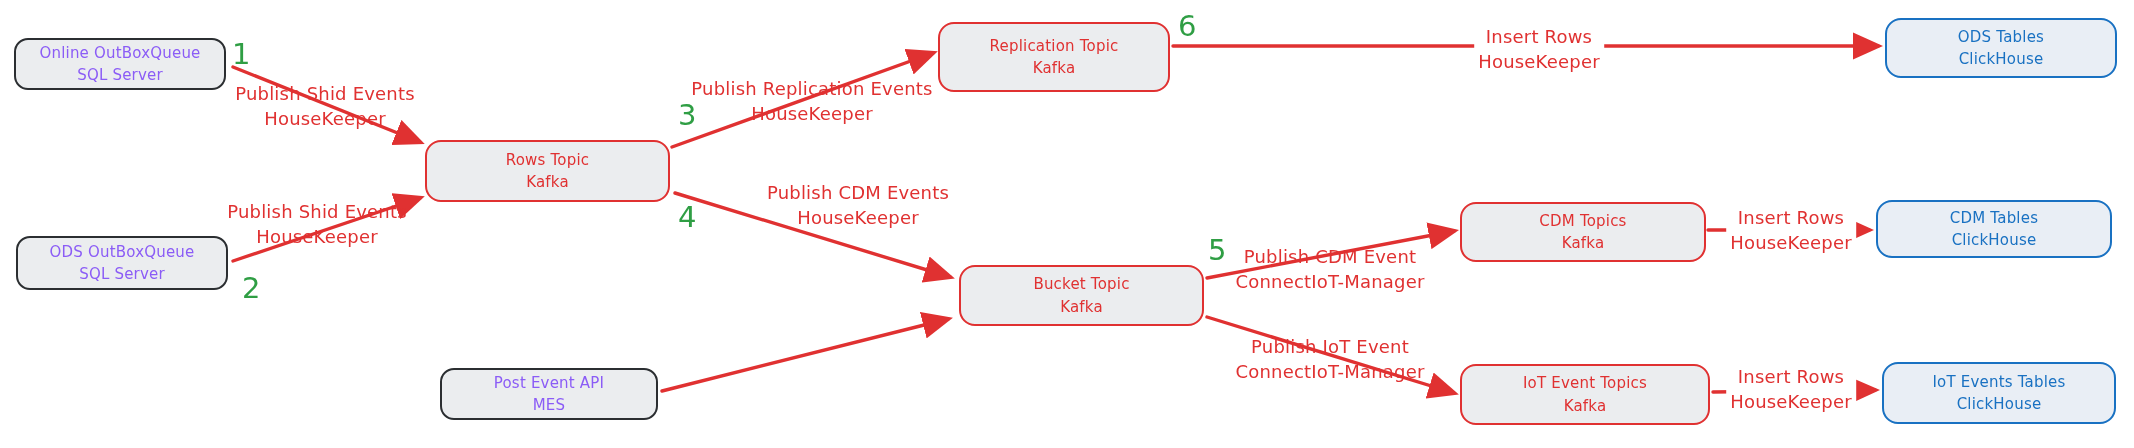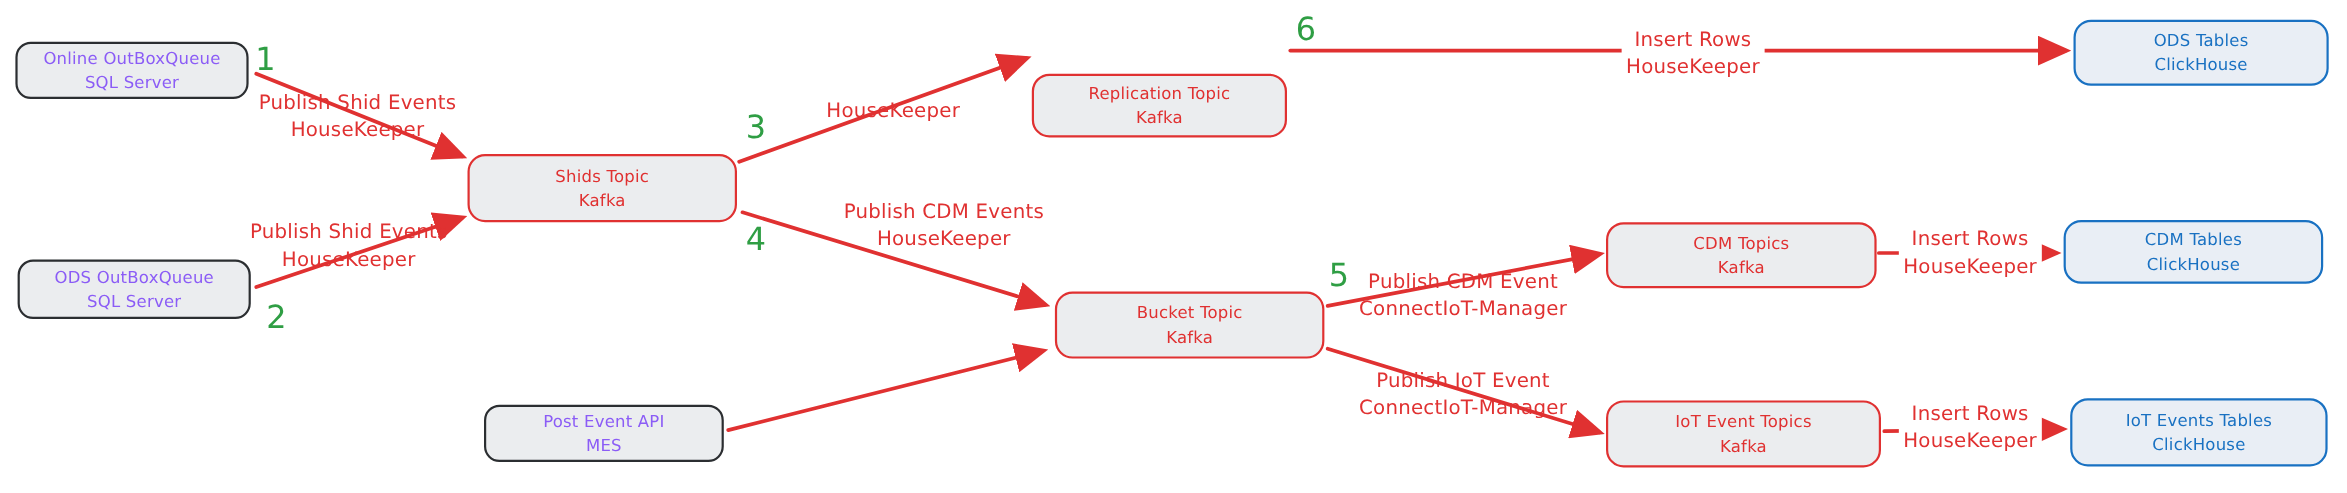--- a/index.html
+++ b/index.html
@@ -71,24 +71,24 @@
   <div class="node dark" style="left:16px;top:236px;width:212px;height:54px;border-radius:14px;">
     <span>ODS OutBoxQueue</span>
     <span>SQL Server</span>
   </div>
   <div class="node dark" style="left:440px;top:368px;width:218px;height:52px;border-radius:14px;">
     <span>Post Event API</span>
     <span>MES</span>
   </div>
 
   <div class="node red" style="left:425px;top:140px;width:245px;height:62px;">
-    <span>Shids Topic</span>
+    <span>Rows Topic</span>
     <span>Kafka</span>
   </div>
-  <div class="node red" style="left:938px;top:22px;width:232px;height:58px;margin-top:45px;">
+  <div class="node red" style="left:938px;top:22px;width:232px;height:70px;">
     <span>Replication Topic</span>
     <span>Kafka</span>
   </div>
   <div class="node red" style="left:959px;top:265px;width:245px;height:61px;">
     <span>Bucket Topic</span>
     <span>Kafka</span>
   </div>
   <div class="node red" style="left:1460px;top:202px;width:246px;height:60px;">
     <span>CDM Topics</span>
     <span>Kafka</span>
@@ -113,20 +113,21 @@
 
   <div class="edge-label" style="left:325px;top:106px;">
     <span>Publish Shid Events</span>
     <span>HouseKeeper</span>
   </div>
   <div class="edge-label" style="left:317px;top:224px;">
     <span>Publish Shid Events</span>
     <span>HouseKeeper</span>
   </div>
   <div class="edge-label" style="left:812px;top:101px;">
+    <span>Publish Replication Events</span>
     <span>HouseKeeper</span>
   </div>
   <div class="edge-label" style="left:815px;top:205px;margin-left:43px;">
     <span>Publish CDM Events</span>
     <span>HouseKeeper</span>
   </div>
   <div class="edge-label" style="left:1539px;top:49px;background:#ffffff;padding:0 4px;">
     <span>Insert Rows</span>
     <span>HouseKeeper</span>
   </div>

